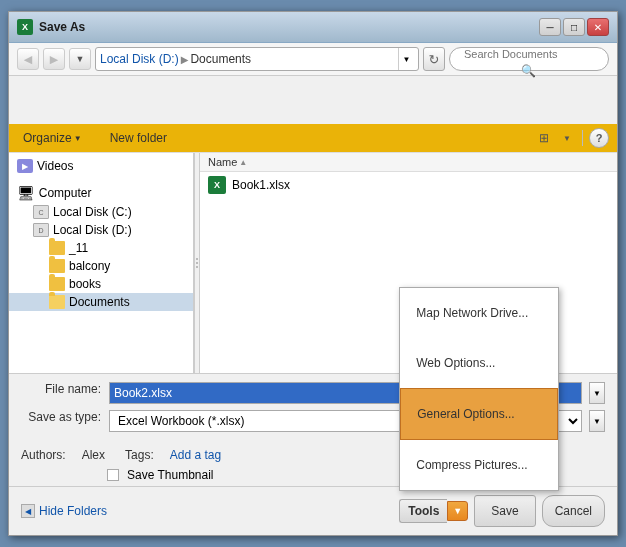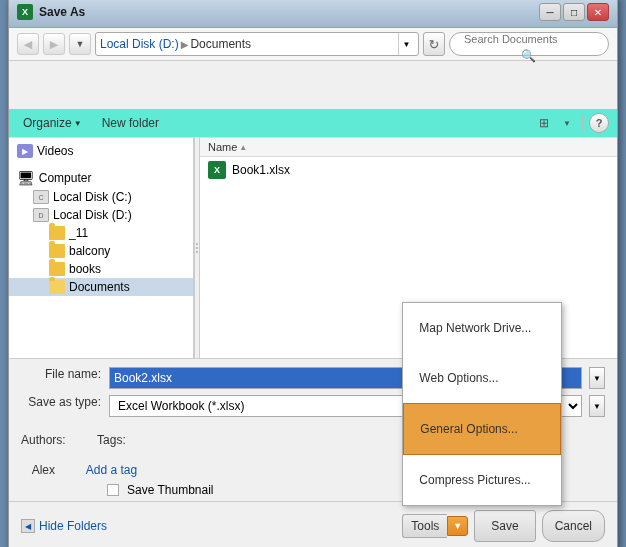--- a/index.html
+++ b/index.html
@@ -165,25 +165,25 @@
       color: #999;
       width: 130px;
       background: transparent;
     }
     .search-icon-btn {
       color: #888;
       font-size: 12px;
       cursor: pointer;
     }
     .action-bar {
-      background: #5eead4;
+      background: #eab308;
       padding: 4px 8px;
       display: flex;
       align-items: center;
-      gap: 8px;
+      gap: 16px;
       border-bottom: 1px solid #ddd;
       margin-top: 48px;
     }
     .organize-btn {
       display: flex;
       align-items: center;
       gap: 2px;
       padding: 2px 6px;
       border: none;
       background: none;
@@ -422,21 +422,20 @@
       align-items: center;
       padding: 2px 12px;
       gap: 20px;
     }
     .meta-item {
       display: flex;
       align-items: center;
       gap: 16px;
       font-size: 12px;
       color: #333;
-      flex-direction: column;
     }
     .meta-link {
       color: #1155aa;
       cursor: pointer;
     }
     .thumbnail-row {
       display: flex;
       align-items: flex-start;
       padding: 4px 12px;
     }
@@ -479,20 +478,21 @@
     }
     .action-buttons {
       display: flex;
       gap: 6px;
       position: relative;
     }
     .tools-btn {
       display: flex;
       align-items: center;
       gap: 0;
+      font-weight: bold;
     }
     .tools-main {
       padding: 4px 8px;
       background: linear-gradient(to bottom, #f0f0f0, #d8d8d8);
       border: 1px solid #aaa;
       border-right: none;
       border-radius: 3px 0 0 3px;
       cursor: pointer;
       font-size: 12px;
       color: #333;

